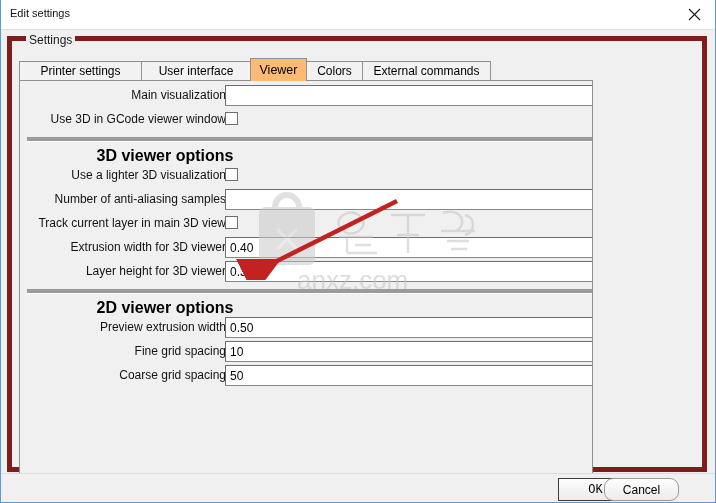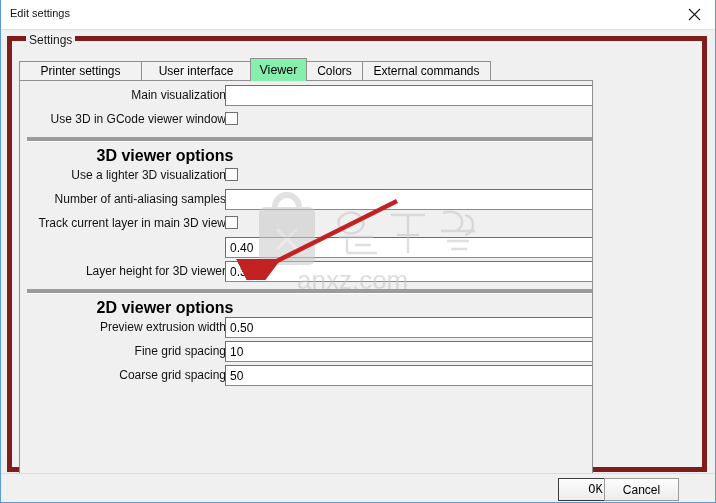--- a/index.html
+++ b/index.html
@@ -100,21 +100,21 @@
     color: #000000;
     display: flex;
     align-items: center;
     justify-content: center;
     white-space: nowrap;
     cursor: default;
   }
   .tab.selected {
     top: 0;
     height: 23px;
-    background: #86efac;
+    background: #fdba74;
     border-color: #8f8f8f;
     z-index: 3;
     font-size: 12.5px;
   }
 
   
   .tabpage {
     position: absolute;
     left: 7px; top: 39px;
     width: 574px;
@@ -263,21 +263,21 @@
     display: flex;
     align-items: center;
     justify-content: center;
     cursor: default;
   }
   .btn.default {
     border: 1px solid #3c3c3c;
     font-family: Liberation Mono, monospace;
   }
   #btn-ok { left: 557px; }
-  #btn-cancel { left: 603px; }
+  #btn-cancel { left: 603px; border-radius: 9px; }
 
   
   .watermark {
     position: absolute;
     left: 250px;
     top: 185px;
     width: 240px;
     height: 110px;
     pointer-events: none;
     opacity: 0.55;
@@ -366,20 +366,21 @@
               </div>
             </div>
           </div>
           <div class="row" style="top: 132px;">
             <div class="row-label">Track current layer in main 3D view</div>
             <div class="field-wrap">
               <div class="cb"></div>
             </div>
           </div>
           <div class="row" style="top: 156px;">
+            <div class="row-label">Extrusion width for 3D viewer</div>
             <div class="field-wrap">
               <input type="text" class="txt spin" value="0.40" style="">
               <div class="spin-box">
                 <div class="spin-up">
                   <svg width="7" height="4" viewBox="0 0 7 4">
                     <path d="M3.5 0 L7 4 L0 4 z" fill="#2a2a2a"></path>
                   </svg>
                 </div>
                 <div class="spin-dn">
                   <svg width="7" height="4" viewBox="0 0 7 4">

